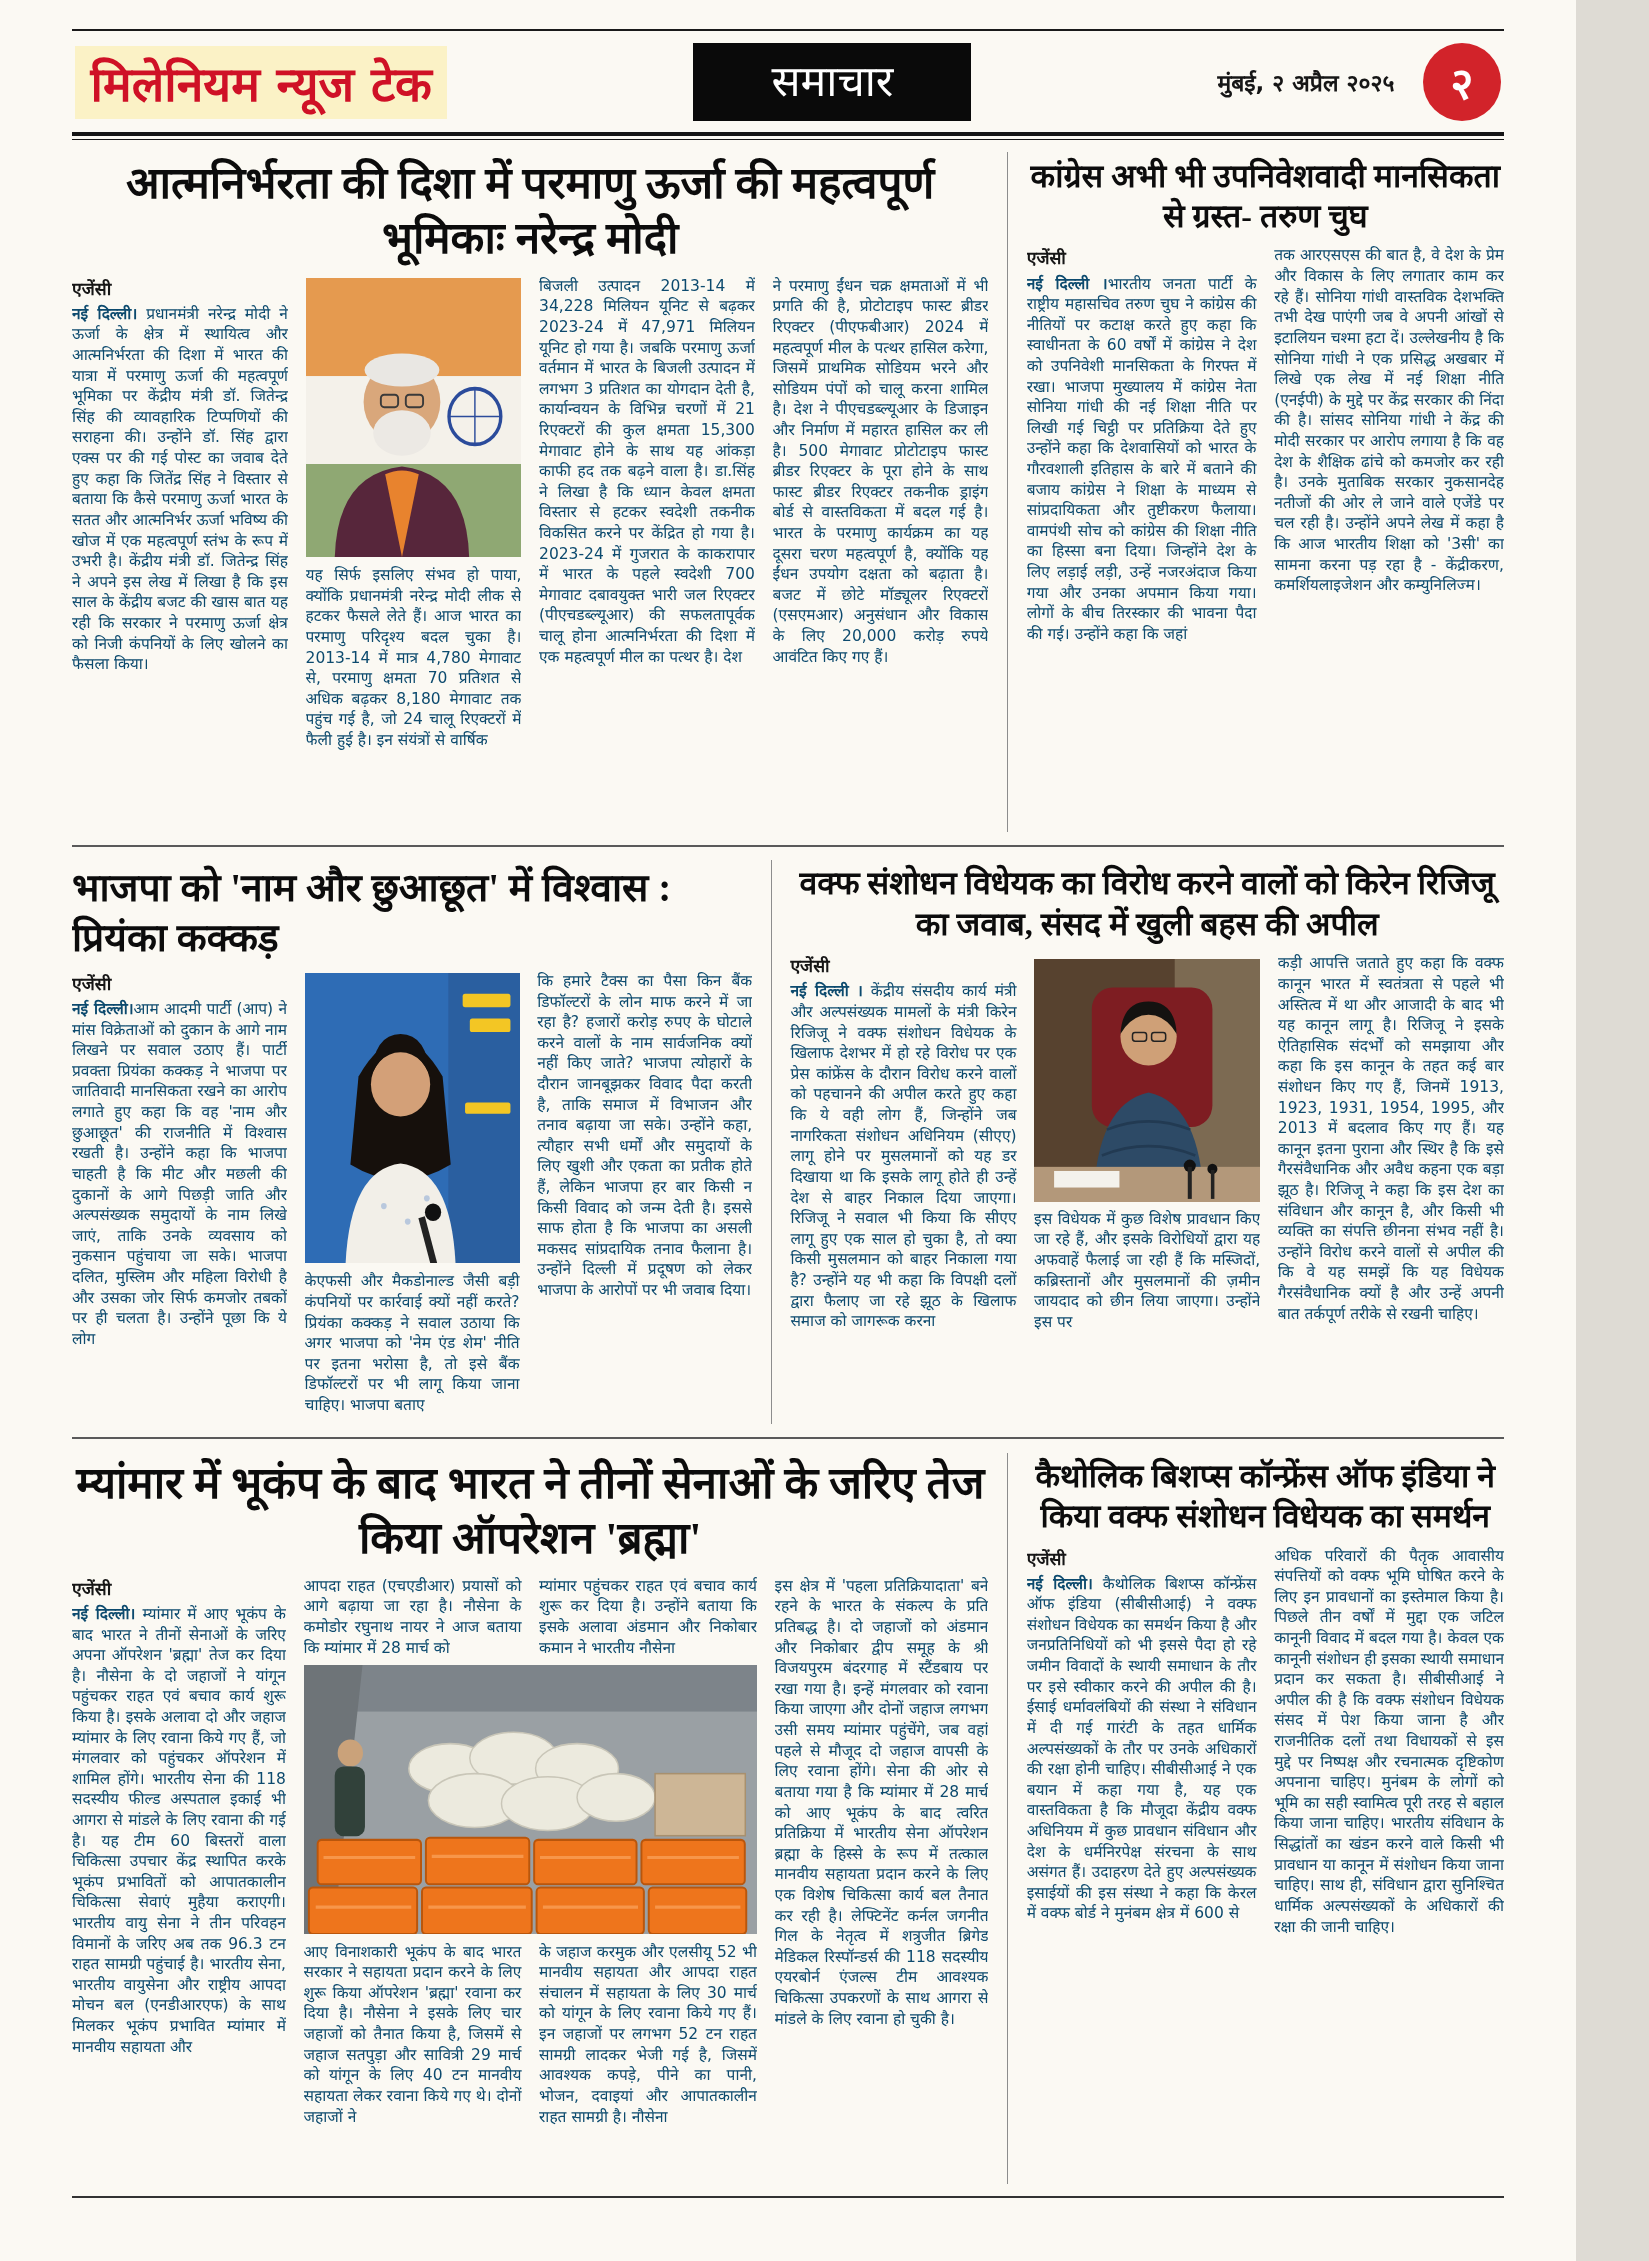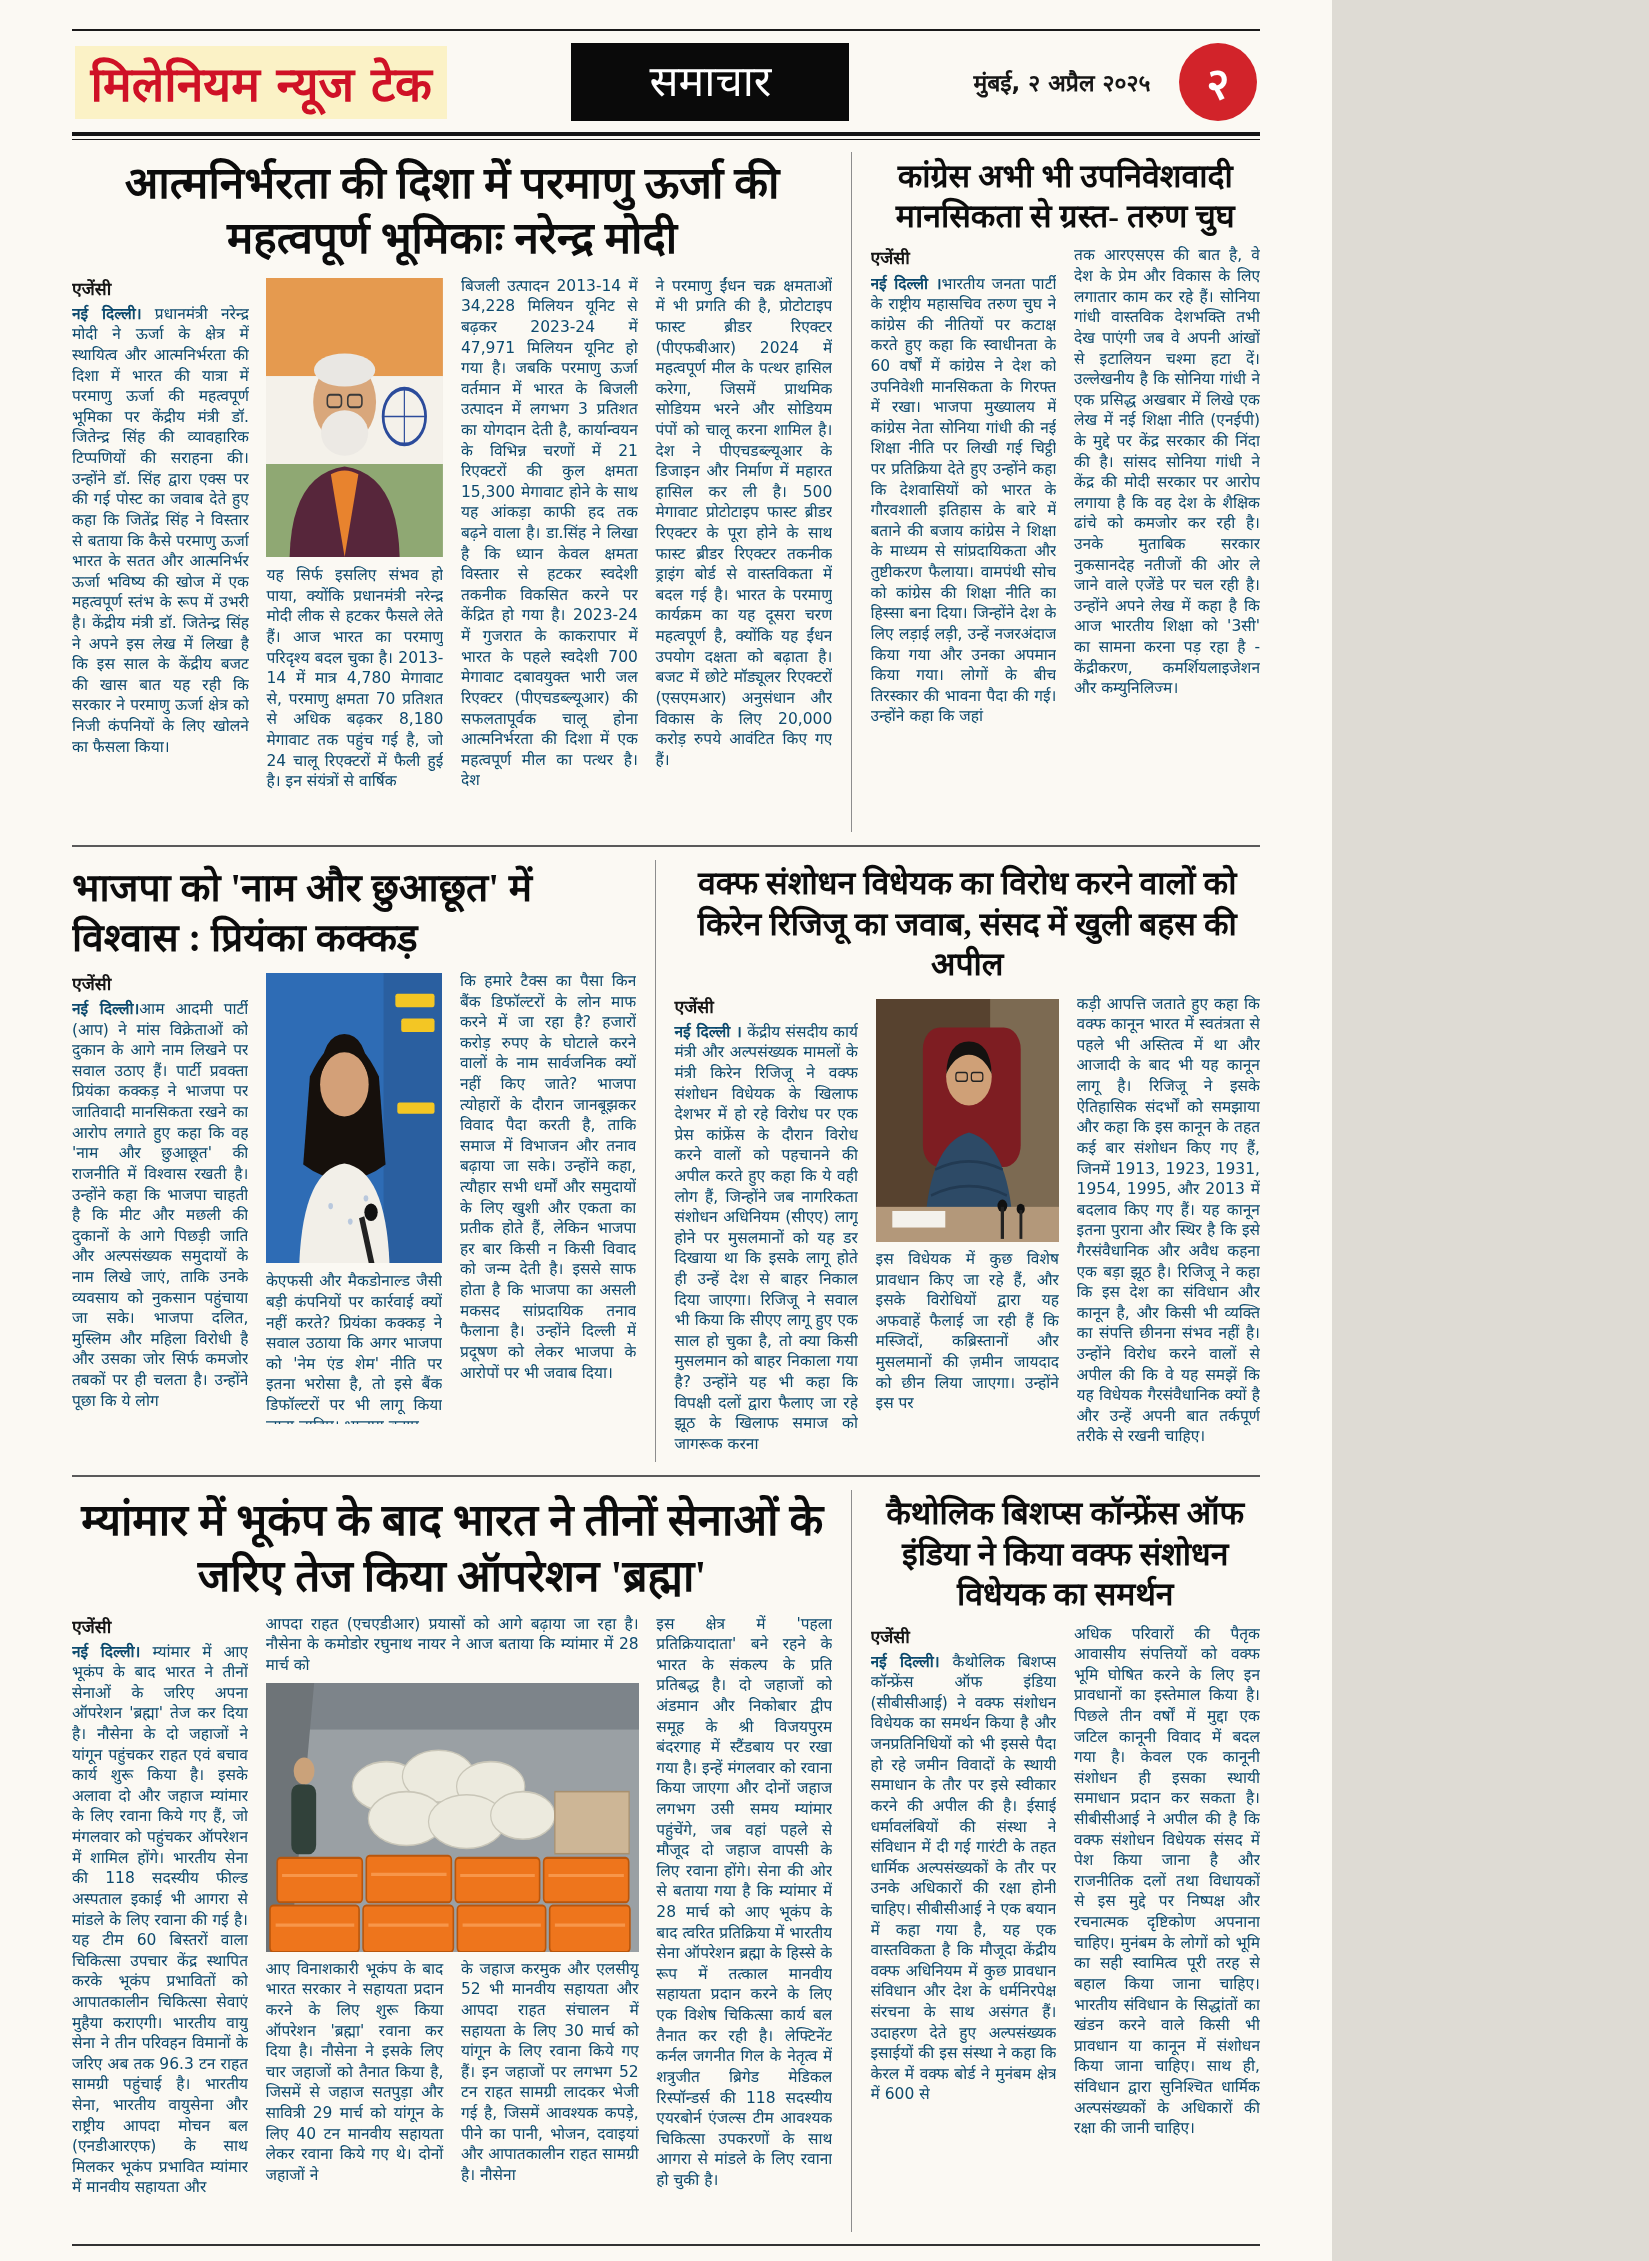--- a/index.html
+++ b/index.html
@@ -4,21 +4,21 @@
 <style>
   * { box-sizing: border-box; }
   html, body { margin: 0; padding: 0; }
   body {
     width: 1650px; height: 2261px;
     background: #dedbd4;
     font-family: "DejaVu Sans", "Liberation Sans", sans-serif;
     color: #161616;
   }
   .page {
-    width: 1332px; height: 2261px;
+    width: 1576px; height: 2261px;
     background: #fbf9f3;
     padding: 28.5px 72px 15.5px;
     overflow: hidden;
     position: relative;
   }
   
   .header {
     display: flex; align-items: center; justify-content: space-between;
     border-top: 2.6px solid #1a1a1a;
     padding: 12.4px 3.1px 10.3px;
@@ -235,20 +235,21 @@
     <article class="art" style="flex:0 0 64%">
       <h1 class="headline h-xl">म्यांमार में भूकंप के बाद भारत ने तीनों सेनाओं के जरिए तेज किया ऑपरेशन 'ब्रह्मा'</h1>
       <div class="cols cols-r3">
         <div class="col">
           <div class="byline">एजेंसी</div>
           <p class="body"><b class="city">नई दिल्ली।</b> <span>म्यांमार में आए भूकंप के बाद भारत ने तीनों सेनाओं के जरिए अपना ऑपरेशन 'ब्रह्मा' तेज कर दिया है। नौसेना के दो जहाजों ने यांगून पहुंचकर राहत एवं बचाव कार्य शुरू किया है। इसके अलावा दो और जहाज म्यांमार के लिए रवाना किये गए हैं, जो मंगलवार को पहुंचकर ऑपरेशन में शामिल होंगे। भारतीय सेना की 118 सदस्यीय फील्ड अस्पताल इकाई भी आगरा से मांडले के लिए रवाना की गई है। यह टीम 60 बिस्तरों वाला चिकित्सा उपचार केंद्र स्थापित करके भूकंप प्रभावितों को आपातकालीन चिकित्सा सेवाएं मुहैया कराएगी। भारतीय वायु सेना ने तीन परिवहन विमानों के जरिए अब तक 96.3 टन राहत सामग्री पहुंचाई है। भारतीय सेना, भारतीय वायुसेना और राष्ट्रीय आपदा मोचन बल (एनडीआरएफ) के साथ मिलकर भूकंप प्रभावित म्यांमार में मानवीय सहायता और</span></p>
         </div>
         <div class="mid">
           <div class="mid-top">
             <p class="body">आपदा राहत (एचएडीआर) प्रयासों को आगे बढ़ाया जा रहा है। नौसेना के कमोडोर रघुनाथ नायर ने आज बताया कि म्यांमार में 28 मार्च को</p>
+            <p class="body">म्यांमार पहुंचकर राहत एवं बचाव कार्य शुरू कर दिया है। उन्होंने बताया कि इसके अलावा अंडमान और निकोबार कमान ने भारतीय नौसेना</p>
           </div>
           <svg class="photo ph-relief" viewBox="0 0 930 520" preserveAspectRatio="none">
             <rect width="930" height="520" fill="#9aa0a4"></rect>
             <rect width="930" height="90" fill="#7d848a"></rect>
             <polygon points="0,0 120,0 60,520 0,520" fill="#6e7478"></polygon>
             <circle cx="95" cy="170" r="26" fill="#caa27a"></circle>
             <rect x="63" y="196" width="62" height="135" rx="18" fill="#31413a"></rect>
             <g fill="#eceade" stroke="#c9c6b8" stroke-width="3">
               <ellipse cx="300" cy="200" rx="85" ry="48"></ellipse>
               <ellipse cx="430" cy="180" rx="90" ry="50"></ellipse>

